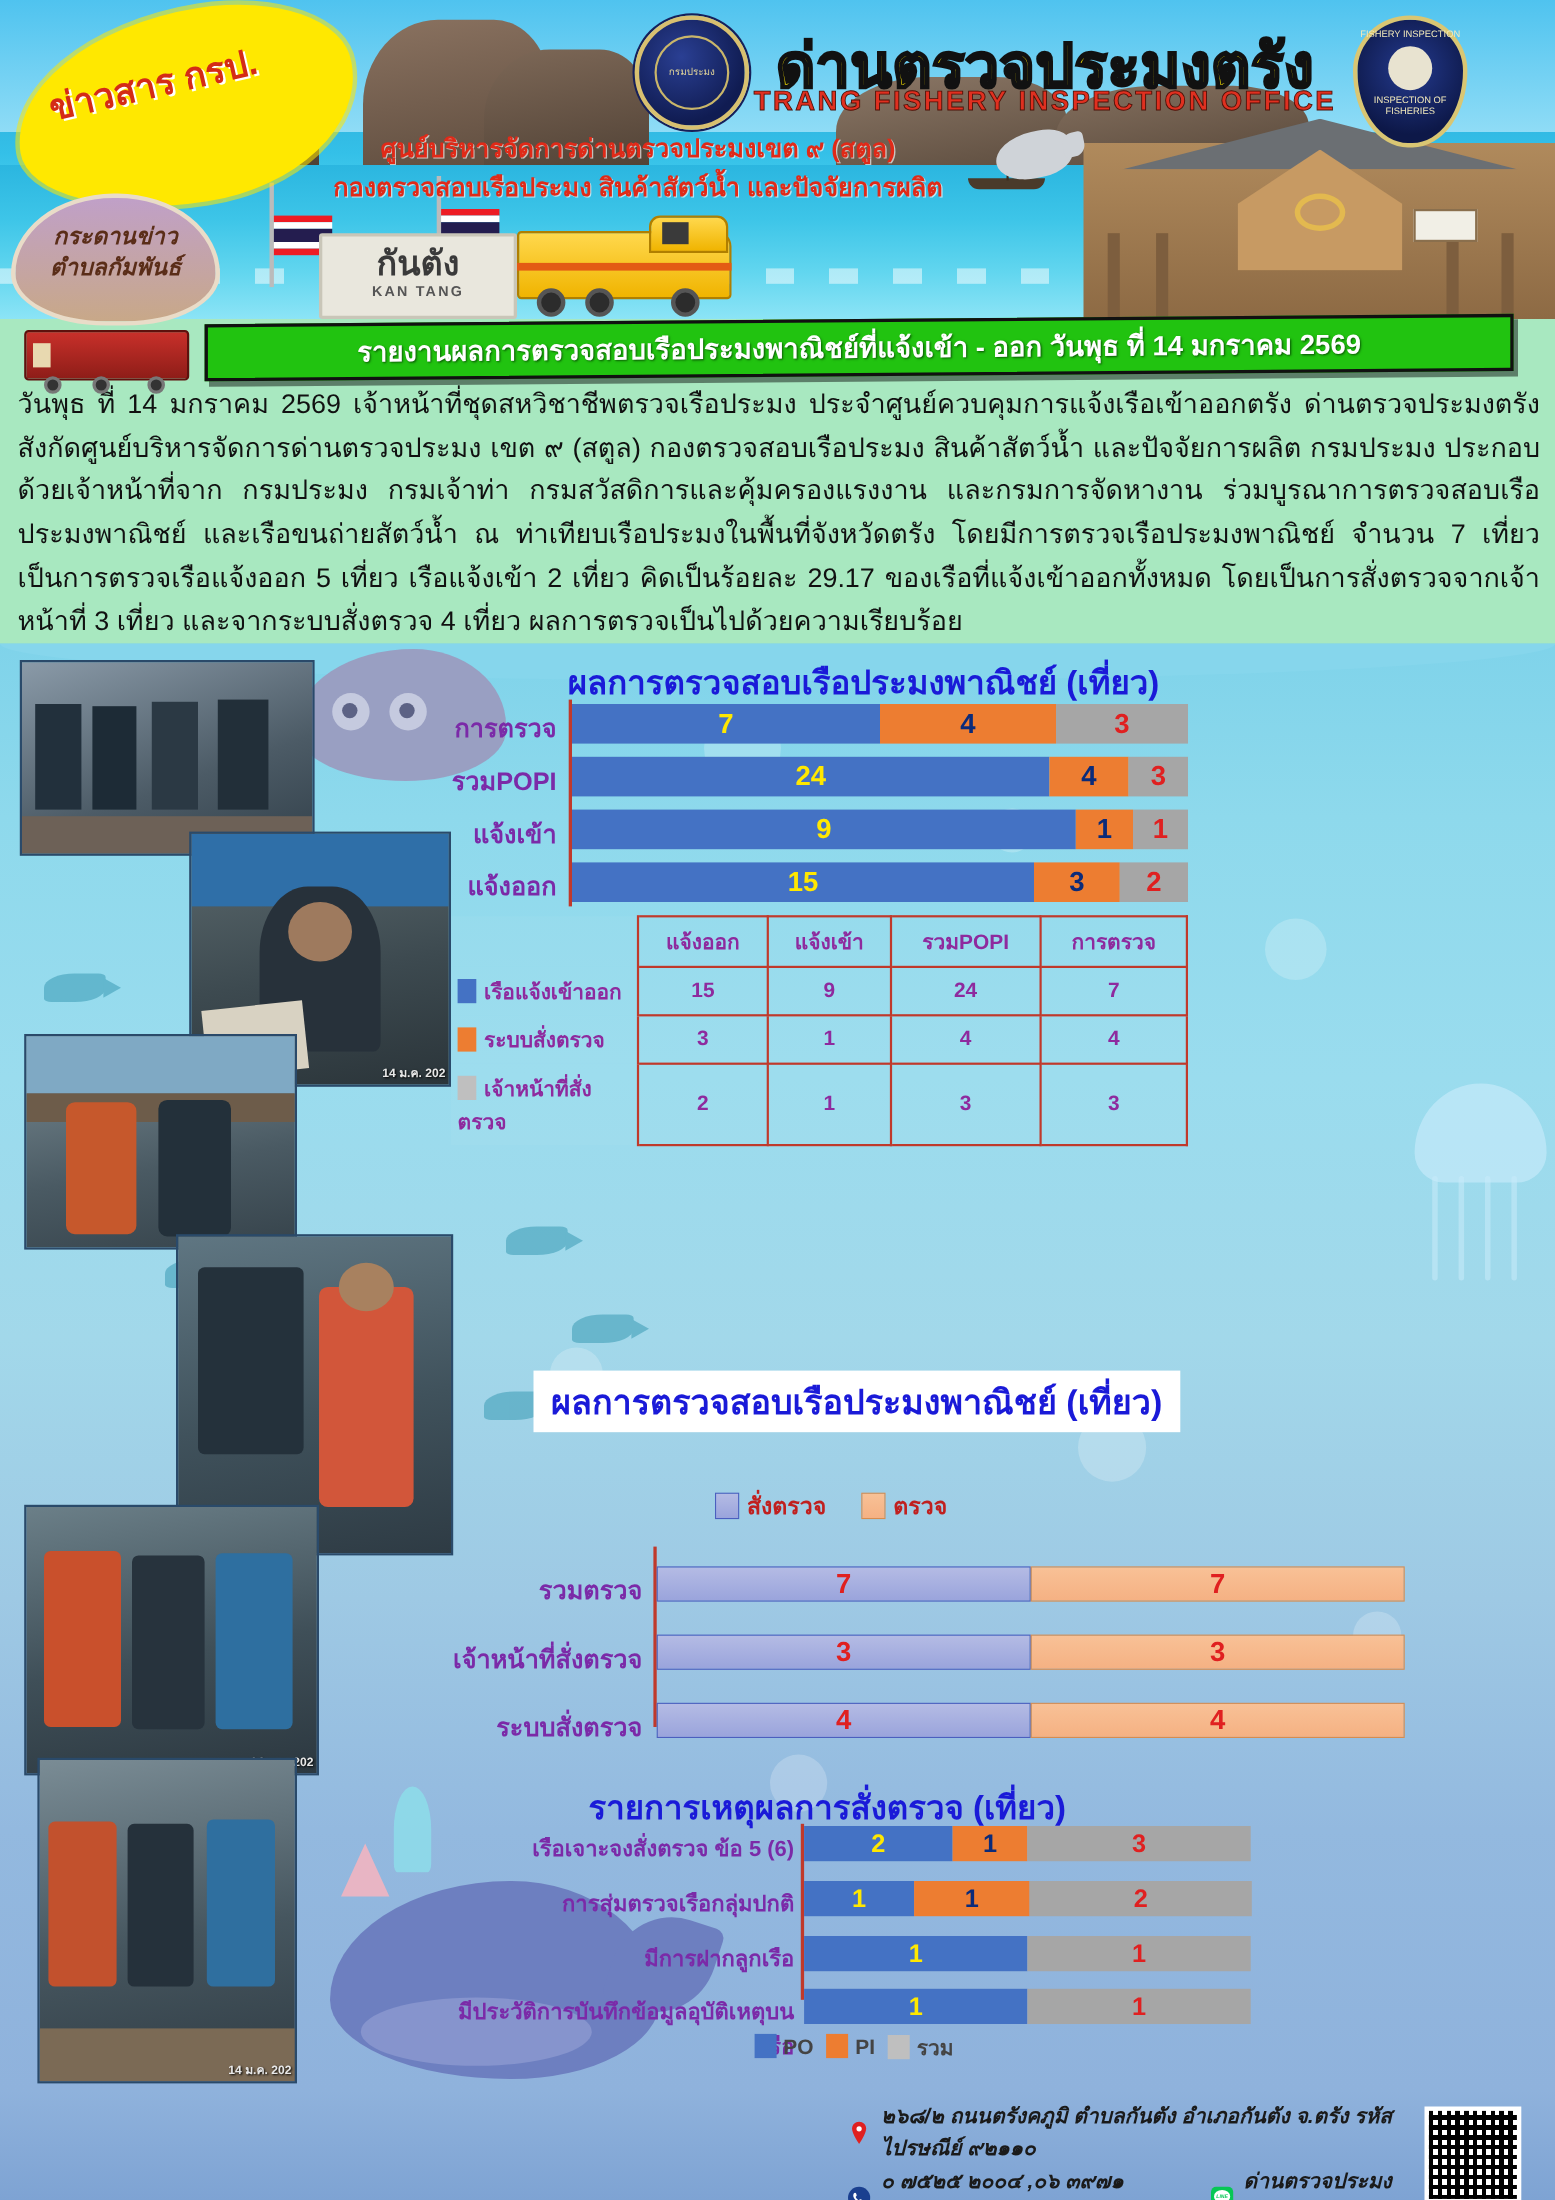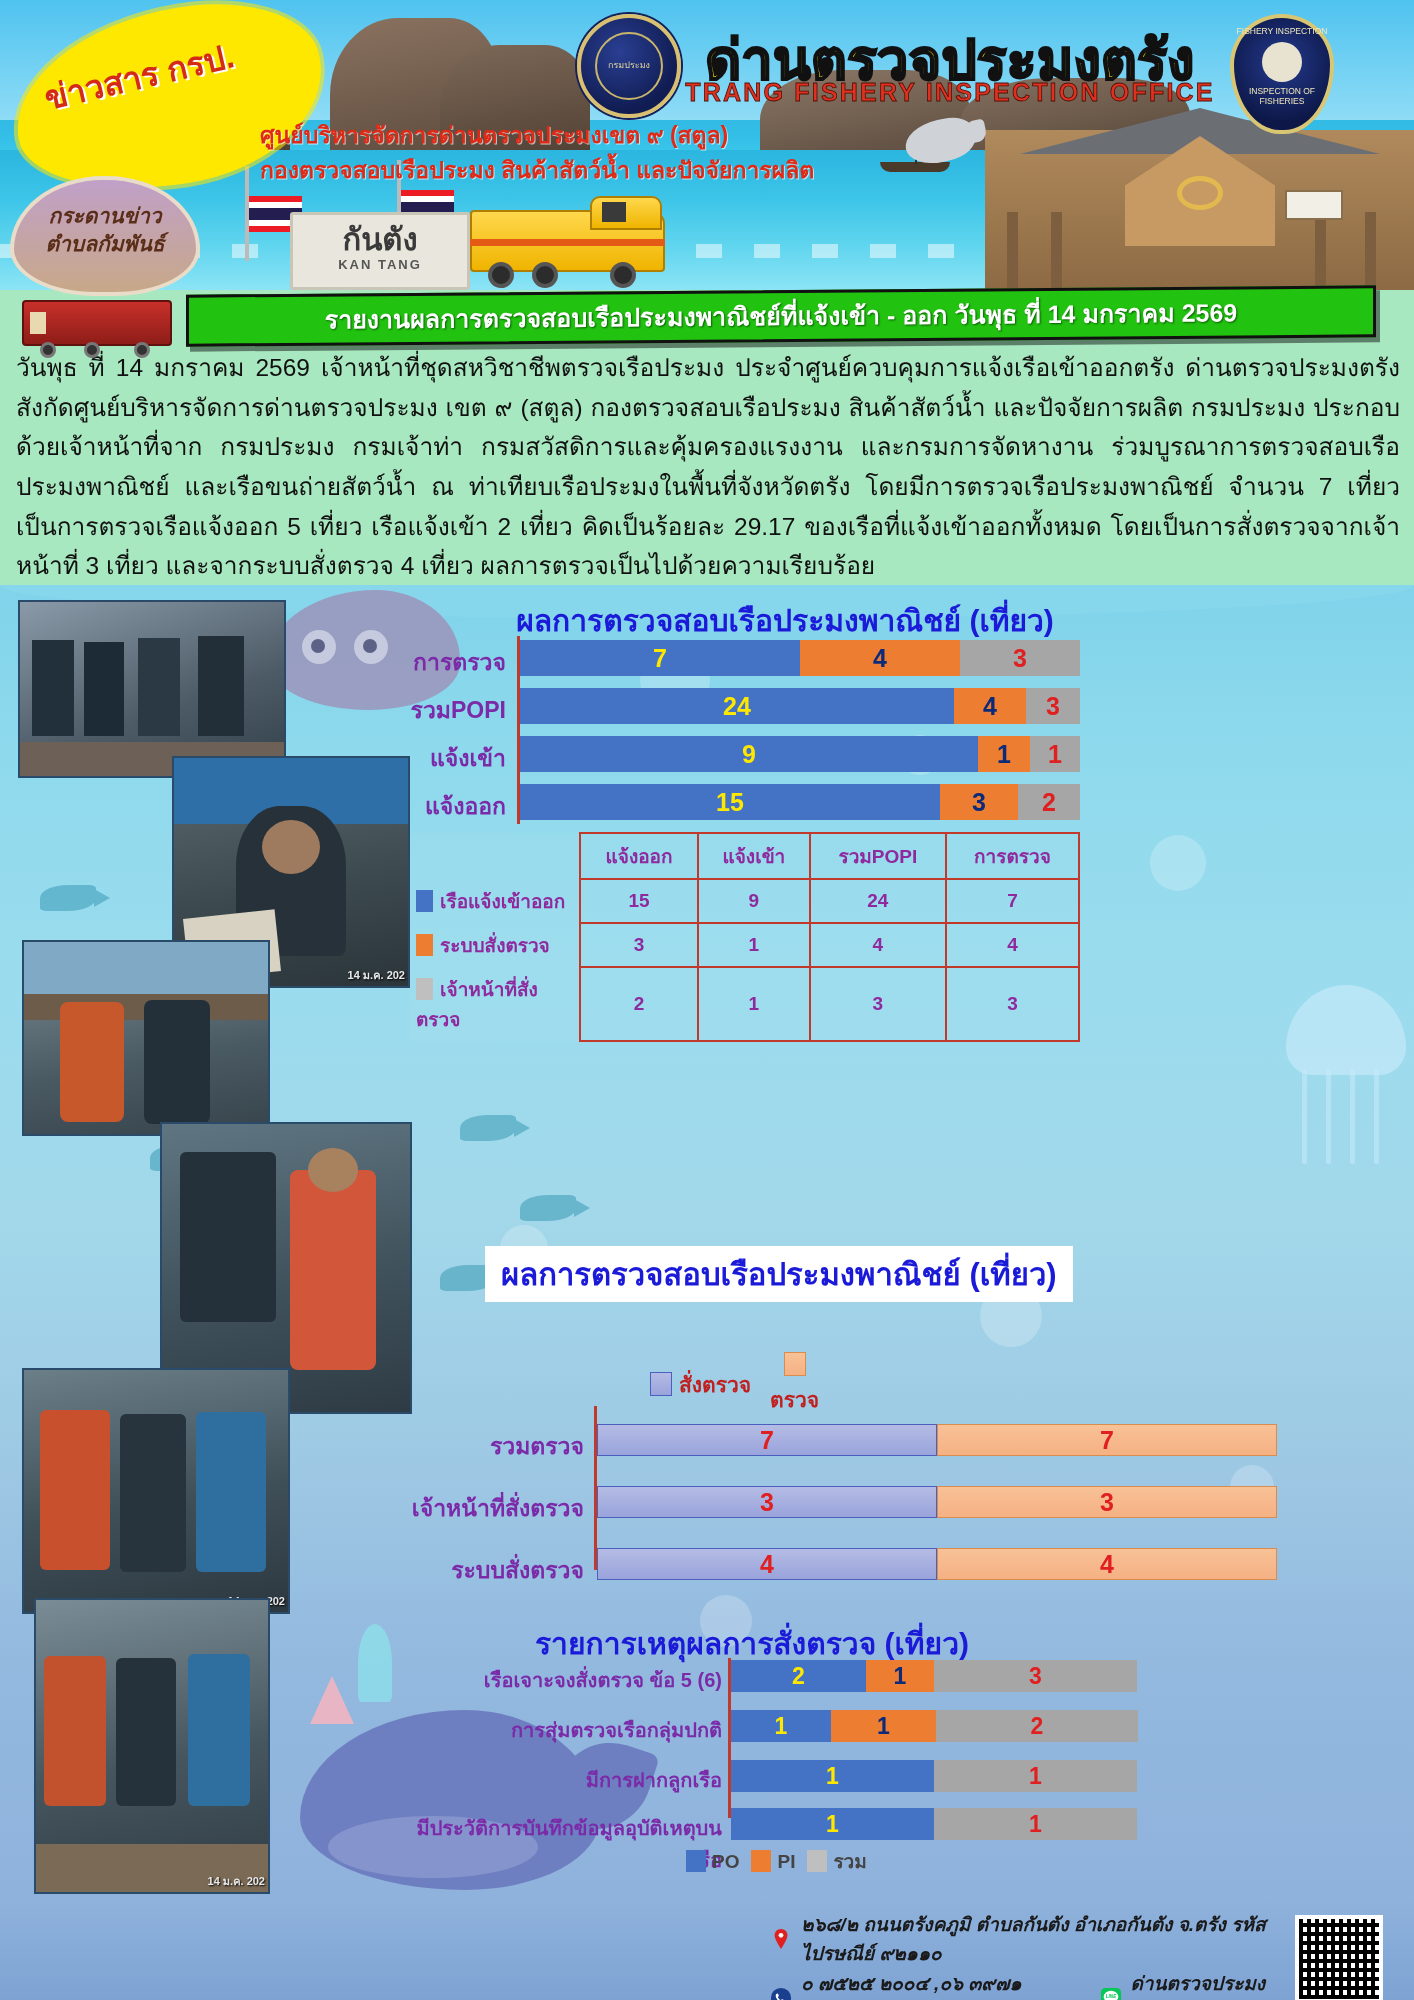--- a/index.html
+++ b/index.html
@@ -68,21 +68,21 @@
     font-size:55px; font-weight:bold; color:#ffe800;
     -webkit-text-stroke:2.5px #111;
     letter-spacing:.5px; white-space:nowrap; text-align:center;
   }
   .mainTitleEN{
     position:absolute; left:660px; top:78px; width:580px;
     font-size:25px; font-weight:bold; color:#e03020; letter-spacing:2.2px;
     -webkit-text-stroke:.8px #4a0f06; text-align:center; white-space:nowrap;
   }
   .subTitle{
-    position:absolute; left:260px; top:118px; width:640px; 
+    position:absolute; left:260px; top:118px; width:640px; text-align:center;
     font-size:23px; font-weight:bold; color:#e02a18; line-height:1.5;
     text-shadow:1px 1px 0 rgba(255,255,255,.65);
   }
   .dugong{ position:absolute; left:905px; top:120px; width:70px; height:42px;
      background:#cfd3d8; border-radius:55% 40% 45% 50%; transform:rotate(-12deg); }
   .dugong::after{content:"";position:absolute;right:-12px;top:8px;width:20px;height:22px;background:#cfd3d8;border-radius:50% 20% 50% 20%;}
 
   .station{
     position:absolute; left:985px; top:130px; width:430px; height:160px;
     background:linear-gradient(#b08a5c,#8d6a44);
@@ -497,21 +497,21 @@
   </div>
 
   <div id="chart2">
     <div class="chartTitle box" style="left:485px;top:1246px;font-size:31px;">ผลการตรวจสอบเรือประมงพาณิชย์ (เที่ยว)</div>
 
     <div class="legend" style="left:650px;top:1352px;">
       <div class="k">
         <span class="kb" style="background:linear-gradient(#b4bbe4,#9aa4dc);border:1px solid #4b5fbf;"></span>
         <span>สั่งตรวจ</span>
       </div>
-      <div class="k" style="margin-left:9px;flex-direction:column;">
+      <div class="k" style="margin-left:22px;">
         <span class="kb" style="background:linear-gradient(#f8c196,#f5b183);border:1px solid #d88c4e;"></span>
         <span>ตรวจ</span>
       </div>
     </div>
 
     <div class="axis" style="left:594px;top:1406px;height:164px;"></div>
 
     <div class="barLabel" style="left:410px;top:1428px;width:174px;font-size:23px;">รวมตรวจ</div>
     <div style="position:absolute;left:597px;top:1424px;width:680px;height:32px;">
       <div class="seg seg2a" style="left:0;width:340px;">7</div>

